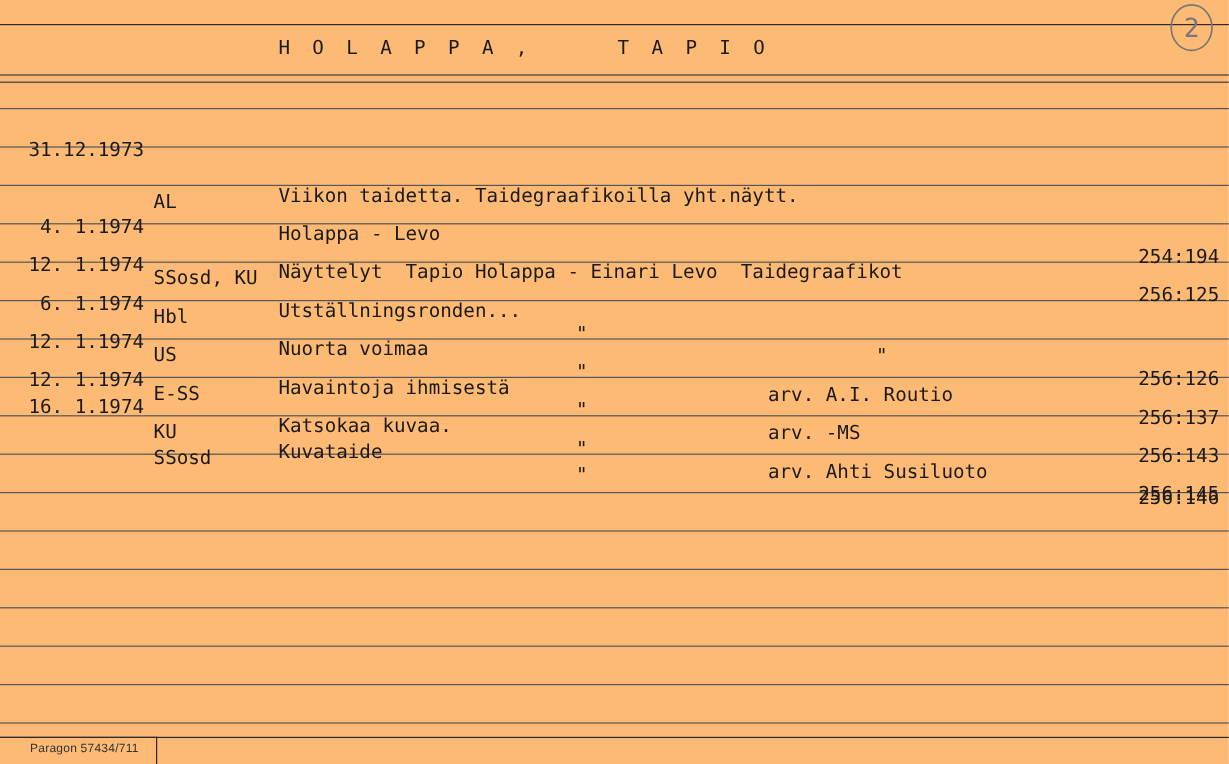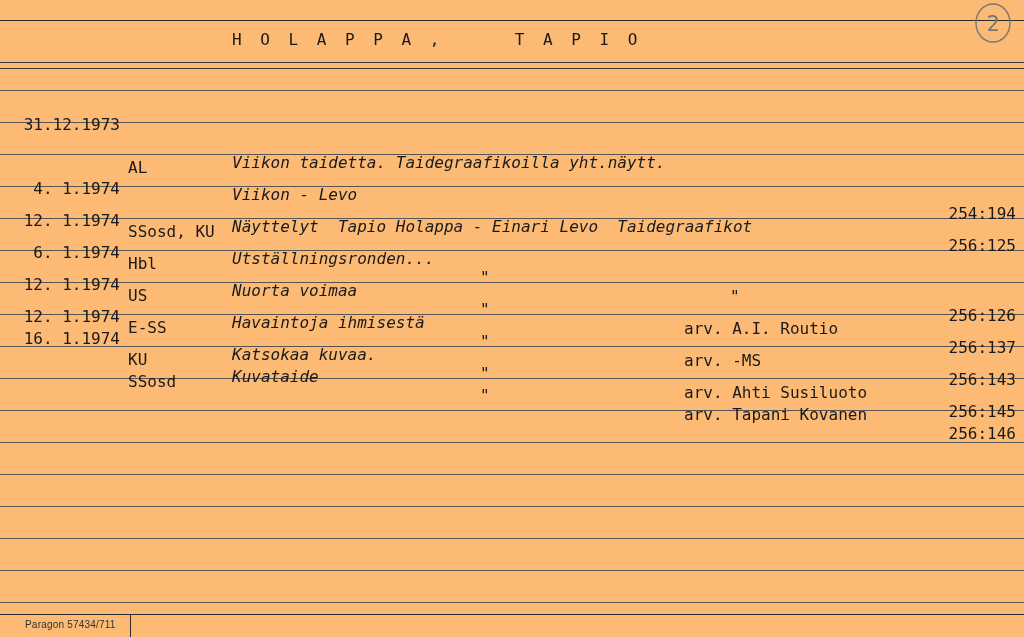--- a/index.html
+++ b/index.html
@@ -62,24 +62,24 @@
     font-size: 16px;
     white-space: pre;
   }
   .cell {
     position: absolute;
     white-space: pre;
     line-height: 32px;
   }
   .c-date  { left: 8px;   width: 112px; text-align: right; }
   .c-src   { left: 128px; margin-top: 24px; }
-  .c-title { left: 232px; font-style: italic; }
+  .c-title { left: 232px; }
   .c-ditto { left: 480px; }
   .c-ditto2{ left: 730px; }
-  .c-note  { left: 640px; margin-left: 44px; }
+  .c-note  { left: 640px; }
   .c-ref   { right: 8px; text-align: center; }
 
   .footer {
     position: absolute;
     left: 25px;
     bottom: 7px;
     font-family: Liberation Sans, sans-serif;
     font-size: 10px;
     color: #333;
     letter-spacing: 0.2px;
@@ -134,21 +134,21 @@
   <div class="row" style="top:90px">
     <span class="cell c-date">31.12.1973</span>
     <span class="cell c-src">AL</span>
     <span class="cell c-title">Viikon taidetta. Taidegraafikoilla yht.näytt.</span>
     <span class="cell c-ref"></span>
   </div>
 
   <div class="row" style="top:122px">
     <span class="cell c-date"></span>
     <span class="cell c-src"></span>
-    <span class="cell c-title">Viikon - Levo</span>
+    <span class="cell c-title">Holappa - Levo</span>
     <span class="cell c-ref">254:194</span>
   </div>
 
   <div class="row" style="top:154px">
     <span class="cell c-date">4. 1.1974</span>
     <span class="cell c-src">SSosd, KU</span>
     <span class="cell c-title">Näyttelyt  Tapio Holappa - Einari Levo  Taidegraafikot</span>
     <span class="cell c-ref">256:125</span>
   </div>
 
@@ -186,20 +186,19 @@
     <span class="cell c-ditto">"</span>
     <span class="cell c-note">arv. Ahti Susiluoto</span>
     <span class="cell c-ref">256:145</span>
   </div>
 
   <div class="row" style="top:304px">
     <span class="cell c-date">16. 1.1974</span>
     <span class="cell c-src">SSosd</span>
     <span class="cell c-title">Kuvataide</span>
     <span class="cell c-ditto">"</span>
-    <span class="cell c-note">arv. Tapani Kovanen</span>
     <span class="cell c-ref">256:146</span>
   </div>
 
   <div class="footer-box"></div>
   <div class="footer">Paragon 57434/711</div>
 
 </div>
 
 </body></html>

